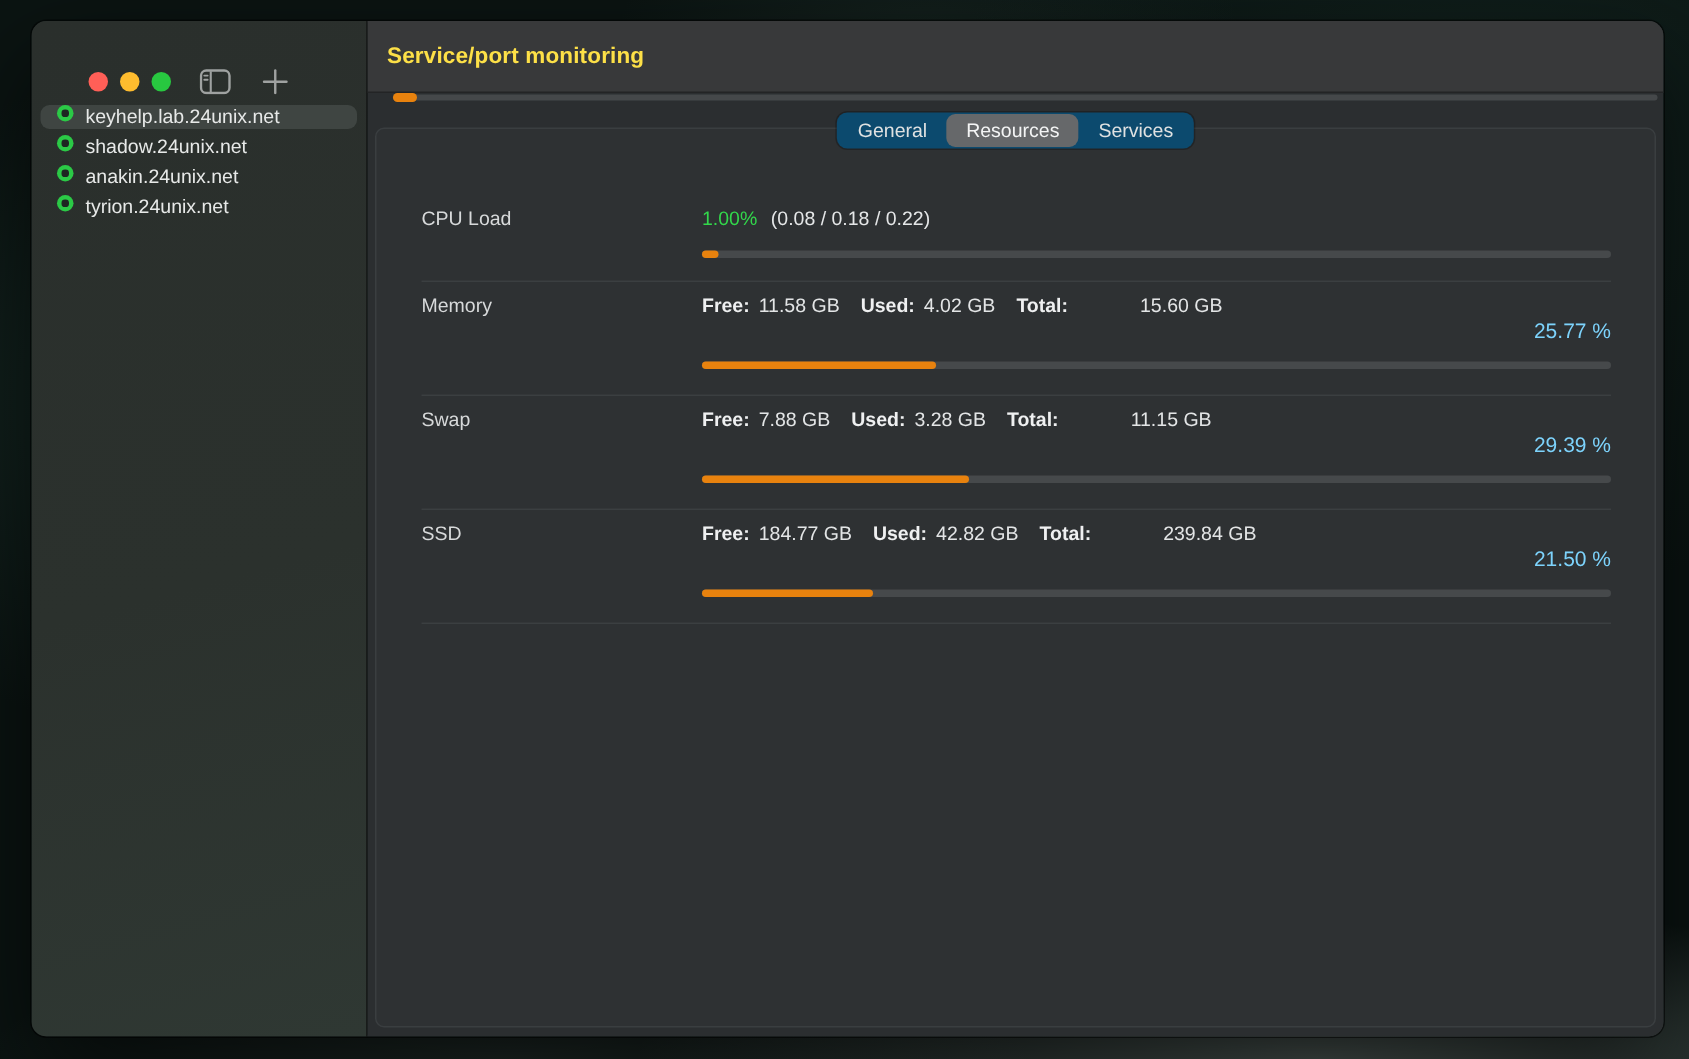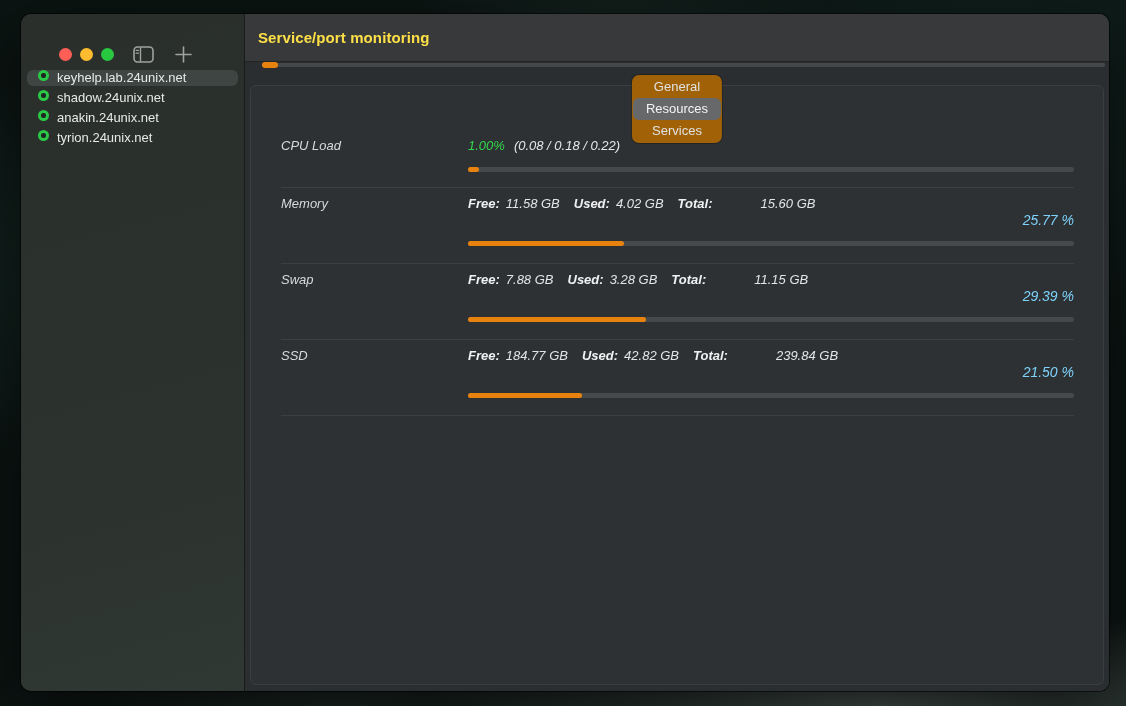--- a/index.html
+++ b/index.html
@@ -56,33 +56,33 @@
     border-bottom:1px solid #232425; display:flex; align-items:center; padding-left:13px;
   }
   .toolbar h1 { font-size:15px; font-weight:bold; color:#fde047; letter-spacing:0.1px; }
   .content { position:relative; flex:1; }
   
   .countdown { position:absolute; left:17px; right:4px; top:1px; height:4px; background:#45484a; border-radius:2px; }
   .countdown-fill { position:absolute; left:0; top:-1px; width:16px; height:6px; border-radius:3px; background:#e8820e; }
   
   .segmented {
     position:absolute; top:13px; left:50%; transform:translateX(-50%);
-    display:flex; background:#a16207; border-radius:7px; padding:1px;
-    box-shadow:0 0 0 1px rgba(0,0,0,0.25); z-index:3;flex-direction:column;
+    display:flex; background:#0c4a6e; border-radius:7px; padding:1px;
+    box-shadow:0 0 0 1px rgba(0,0,0,0.25); z-index:3;
   }
   .segment {
     border:none; background:transparent; color:#e0e2e2; font-size:13px;
     font-family:inherit; padding:3px 13px; border-radius:6px; cursor:default; line-height:16px;
   }
   .segment.selected { background:#66686a; color:#f4f5f5; }
   
   .groupbox {
     position:absolute; left:5px; right:5px; top:23px; bottom:6px;
     background:#2e3133; border:1px solid #3a3e40; border-radius:6px;
-    padding:0 29px 0 30px; z-index:1;font-style:italic;
+    padding:0 29px 0 30px; z-index:1;
   }
   .divider { height:1px; background:#3b3f41; }
   .row { position:relative; }
   .row-cpu { height:101px; }
   .row-label { position:absolute; left:0; top:8px; font-size:13px; color:#d7d9da; }
   .row-cpu .row-label { top:52px; }
   .cpu-line { position:absolute; left:187px; top:52px; font-size:13px; color:#e5e7e8; }
   .cpu-value { color:#32d74b; margin-right:9px; }
   .row-cpu .bar { position:absolute; left:187px; right:0; top:81px; }
   .row-res { height:75px; }

